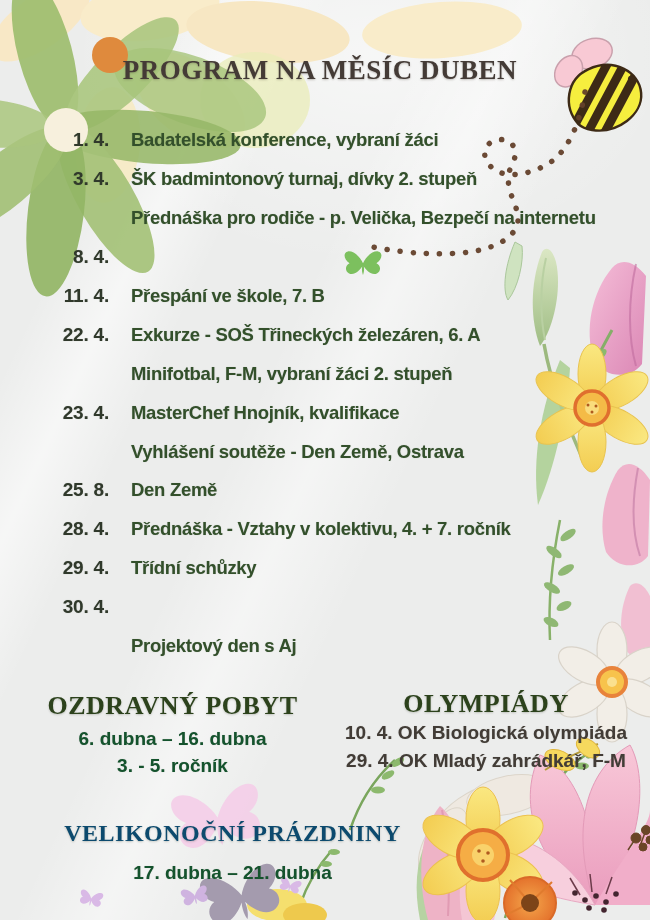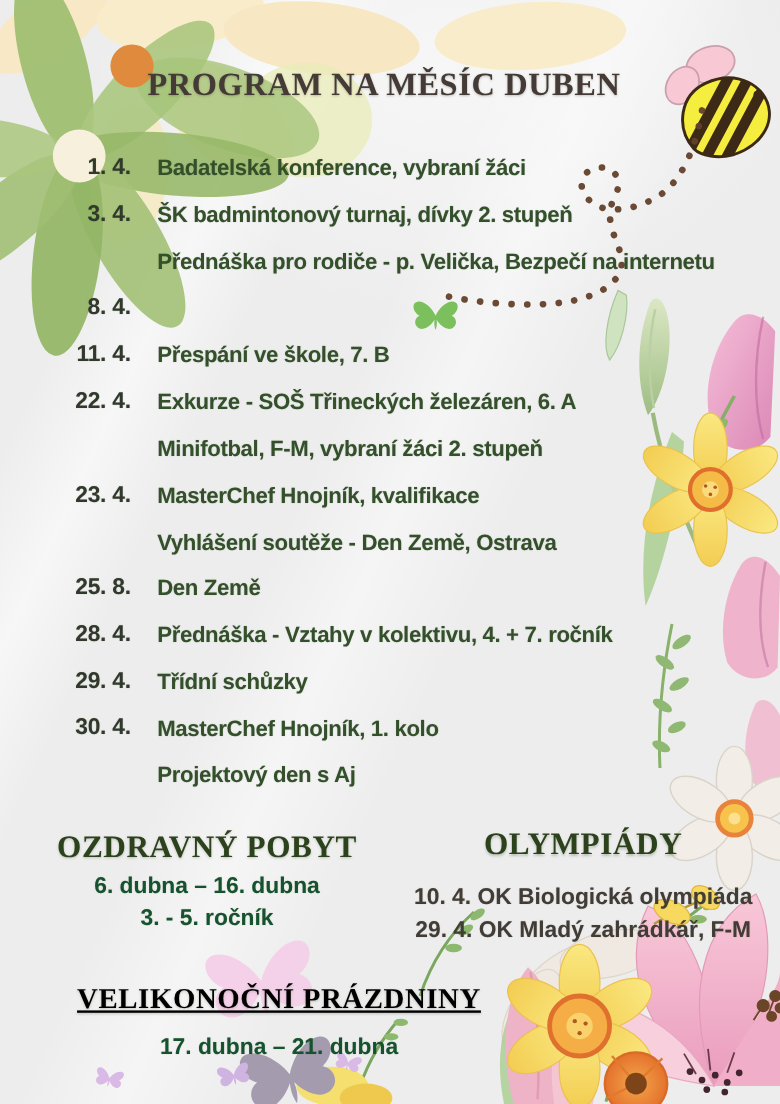--- a/index.html
+++ b/index.html
@@ -42,24 +42,24 @@
     color:#2c421c;letter-spacing:.5px;text-shadow:0 1px 2px rgba(50,60,40,.25);
     white-space:nowrap;
   }
   .section .line{
     font-weight:bold;font-size:19px;color:#14532d;line-height:27px;
     text-shadow:0 0 1px rgba(50,50,45,.25);white-space:nowrap;
   }
   .sec-ozdravny{left:25px;top:691px;width:295px;}
   .sec-ozdravny h2{font-size:26px;margin-bottom:4px;}
   .sec-olympiady{left:330px;top:689px;width:312px;}
-  .sec-olympiady h2{font-size:26px;margin-bottom:15px;}
+  .sec-olympiady h2{font-size:26px;margin-bottom:0;}
   .sec-olympiady .line{line-height:28px;color:#423c36;}
   .sec-prazdniny{left:25px;top:820px;width:415px;}
-  .sec-prazdniny h2{font-size:24px;color:#000000;text-decoration:underline;}
+  .sec-prazdniny h2{font-size:24px;color:#0c4a6e;}
   .sec-prazdniny .line{margin-top:12px;font-size:19px;}
 </style>
 </head>
 <body>
 
 <div class="page">
 
   <svg class="deco" style="left:0;top:0;width:540px;height:330px" viewBox="0 0 540 330">
     <g>
       <ellipse cx="40" cy="22" rx="58" ry="26" transform="rotate(-35 40 22)" fill="#f8e8c6"></ellipse>
@@ -335,21 +335,20 @@
     <div class="row">
         <span class="date">28. 4.</span>
         <span class="event">Přednáška - Vztahy v kolektivu, 4. + 7. ročník</span>
       </div>
     <div class="row">
         <span class="date">29. 4.</span>
         <span class="event">Třídní schůzky</span>
       </div>
     <div class="row">
         <span class="date">30. 4.</span>
-        <span class="event">MasterChef Hnojník, 1. kolo</span>
       </div>
     <div class="row">
         <span class="date"></span>
         <span class="event">Projektový den s Aj</span>
       </div>
   </div>
 
   <div class="txt section sec-ozdravny">
     <h2>OZDRAVNÝ POBYT</h2>
     <div class="line">6. dubna – 16. dubna</div>

